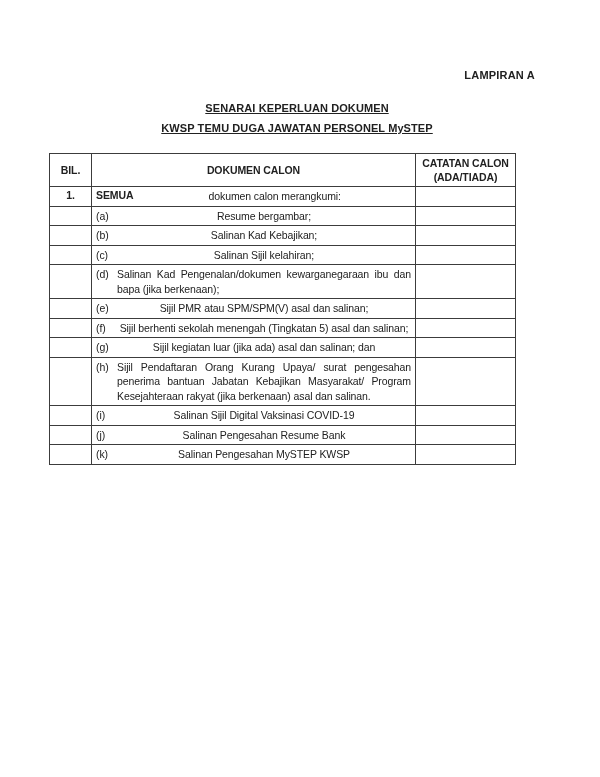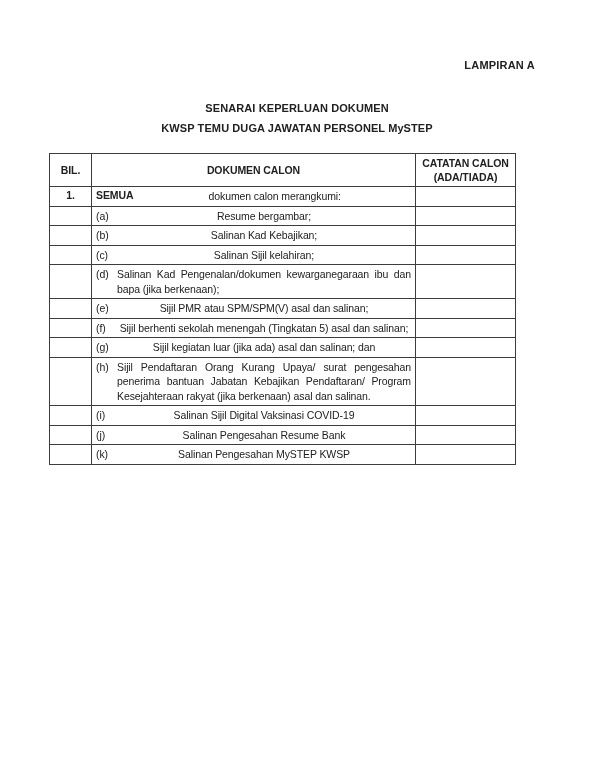--- a/index.html
+++ b/index.html
@@ -8,36 +8,37 @@
     position: relative;
     width: 600px;
     height: 777px;
     background: #ffffff;
     font-family: "Liberation Sans", sans-serif;
     color: #212121;
     overflow: hidden;
   }
   .corner-label {
     position: absolute;
-    top: 59px;
+    top: 69px;
     right: 65px;
     font-size: 11px;
     font-weight: bold;
     letter-spacing: 0.2px;
   }
   .title-block {
     position: absolute;
     top: 98px;
     left: 64px;
     width: 466px;
     text-align: center;
     font-size: 11px;
     font-weight: bold;
     line-height: 20px;
     letter-spacing: 0.1px;
+    text-decoration: underline;
   }
   table.doc-table {
     position: absolute;
     top: 153px;
     left: 49px;
     width: 466px;
     border-collapse: collapse;
     table-layout: fixed;
     font-size: 10.5px;
     letter-spacing: -0.1px;
@@ -195,21 +196,21 @@
               <span class="dtext">Sijil kegiatan luar (jika ada) asal dan salinan; dan</span>
             </div>
           </td>
           <td class="cat-cell"></td>
         </tr>
         <tr>
           <td class="bil-cell"></td>
           <td class="dok-cell">
             <div class="dok-line">
               <span class="marker">(h)</span>
-              <span class="dtext justify">Sijil Pendaftaran Orang Kurang Upaya/ surat pengesahan penerima bantuan Jabatan Kebajikan Pendaftaran/ Program Kesejahteraan rakyat (jika berkenaan) asal dan salinan.</span>
+              <span class="dtext justify">Sijil Pendaftaran Orang Kurang Upaya/ surat pengesahan penerima bantuan Jabatan Kebajikan Masyarakat/ Program Kesejahteraan rakyat (jika berkenaan) asal dan salinan.</span>
             </div>
           </td>
           <td class="cat-cell"></td>
         </tr>
         <tr class="single-row">
           <td class="bil-cell"></td>
           <td class="dok-cell">
             <div class="dok-line">
               <span class="marker">(i)</span>
               <span class="dtext">Salinan Sijil Digital Vaksinasi COVID-19</span>

